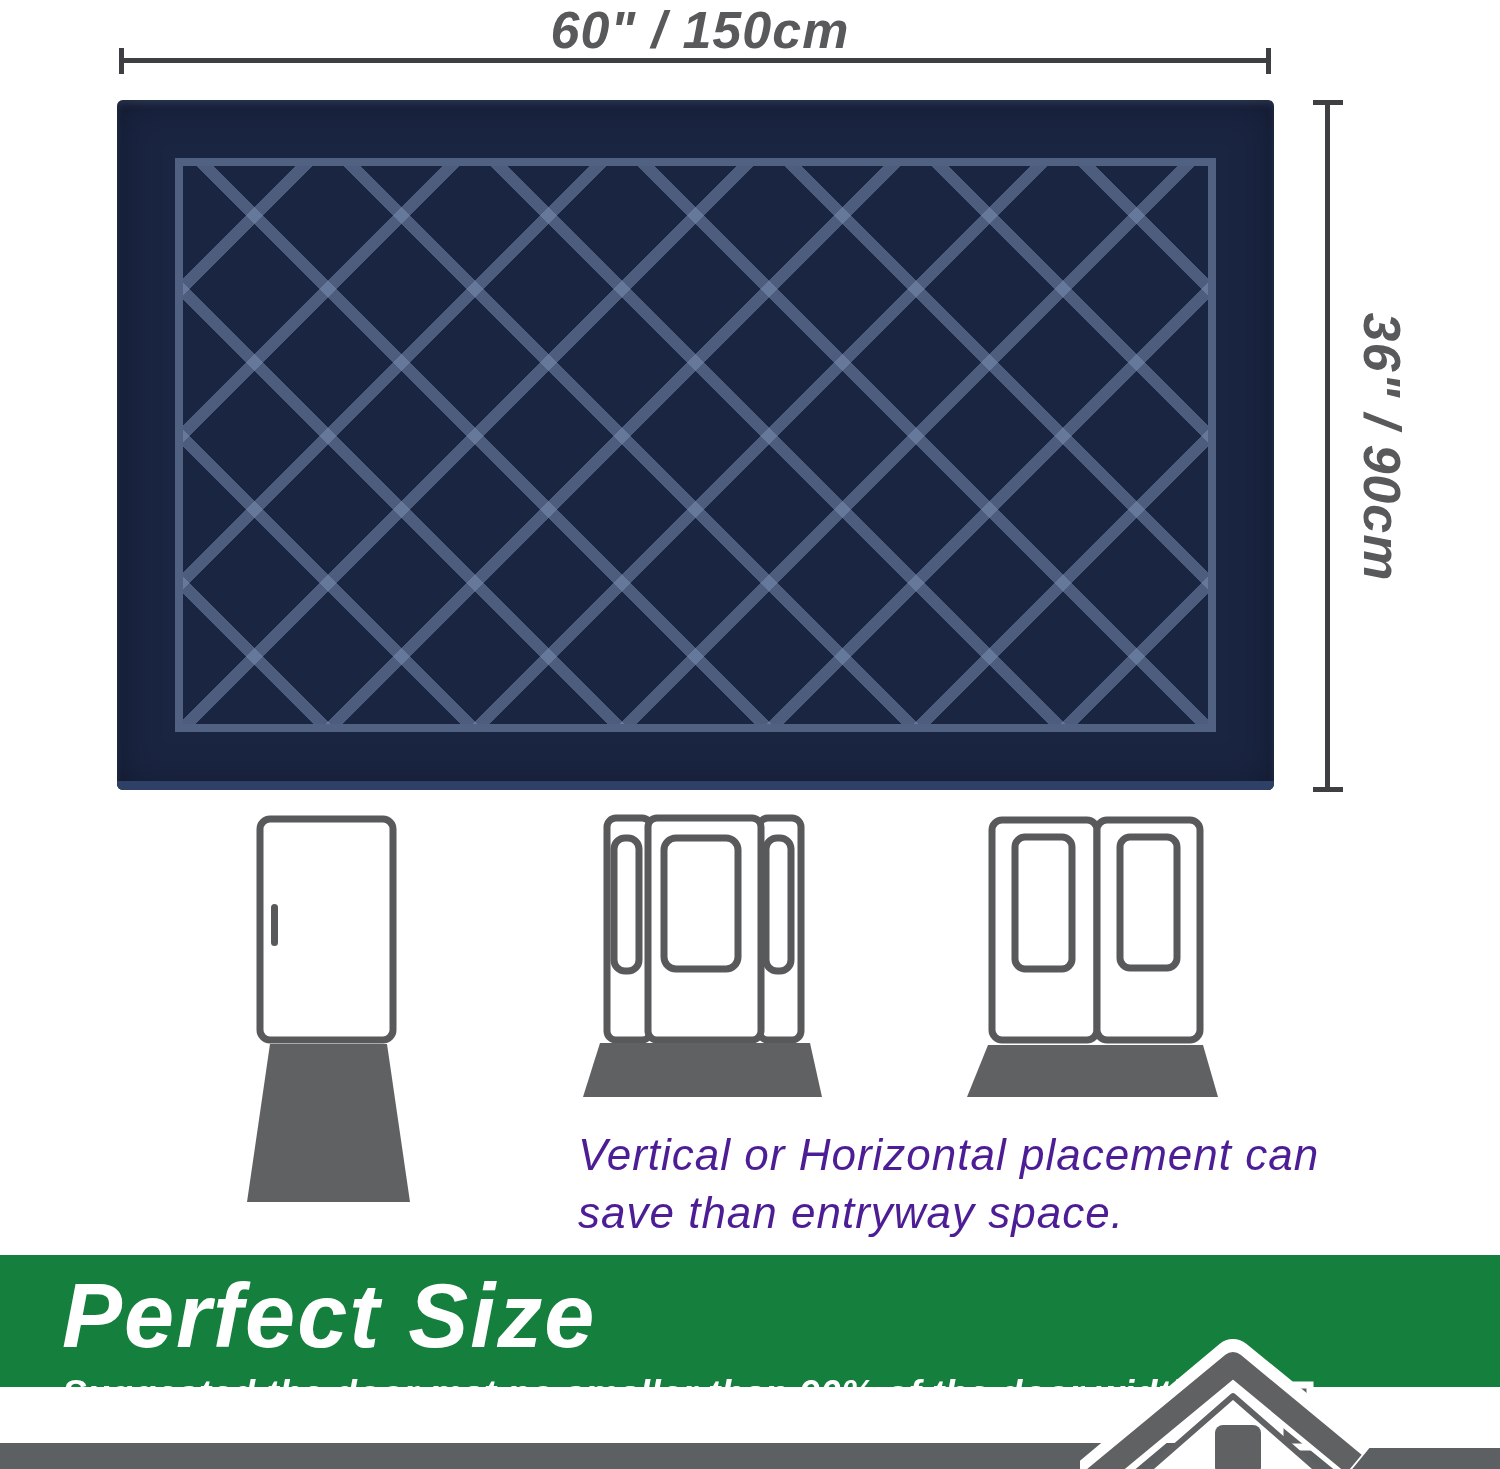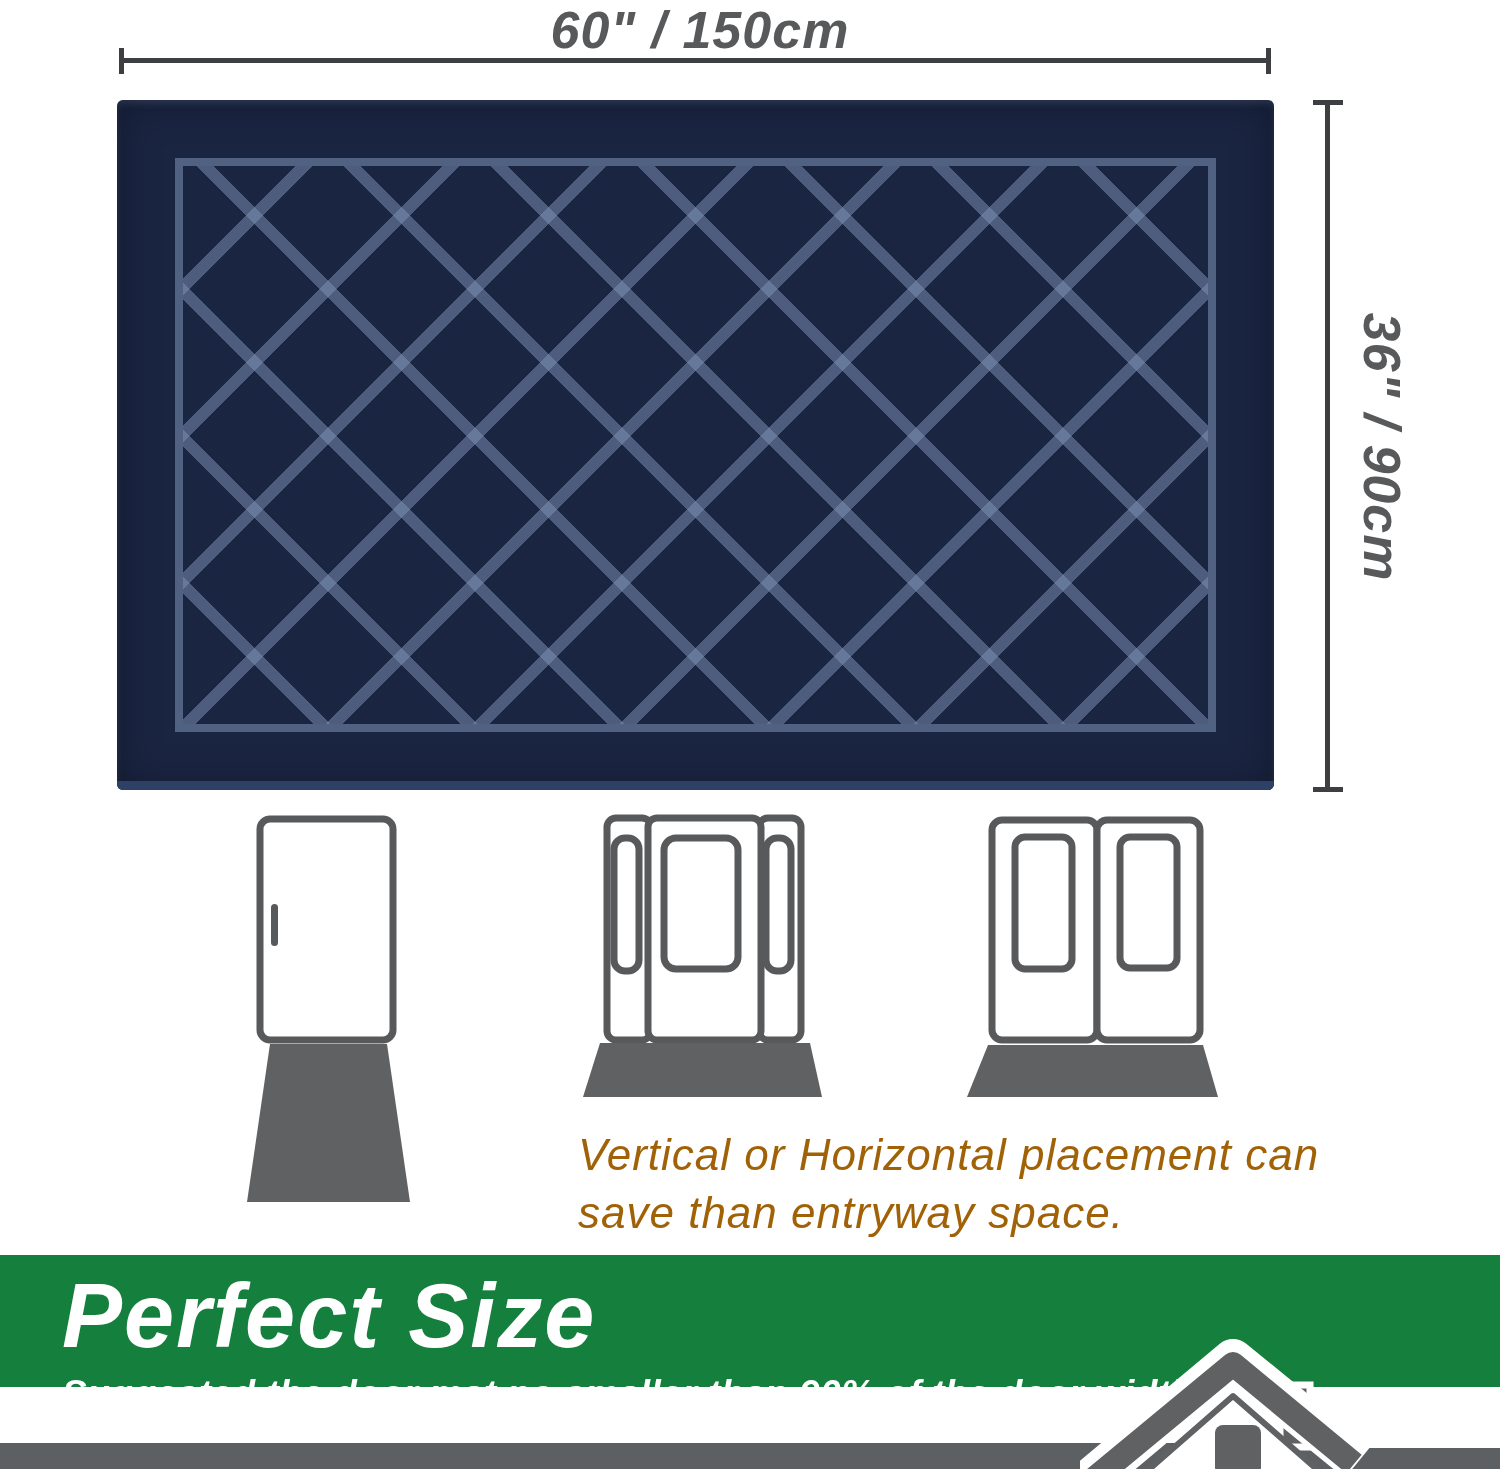--- a/index.html
+++ b/index.html
@@ -48,21 +48,21 @@
   .mat-edge {
     position:absolute; left:0; right:0; bottom:0; height:9px;
     background:#2e4066; border-radius:0 0 6px 6px;
   }
 
   
   .doors-svg { position:absolute; left:200px; top:810px; }
 
   
   .caption {
-    position:absolute; left:578px; top:1126px; color:#a16207;
+    position:absolute; left:578px; top:1126px; color:#4c1d95;
     font-size:44px; font-style:italic; line-height:1.32; letter-spacing:1px;
     white-space:nowrap;
   }
 
   
   .banner {
     position:absolute; left:0; top:1255px; width:1500px; height:132px;
     background:#15803d;
   }
   .banner-title {

